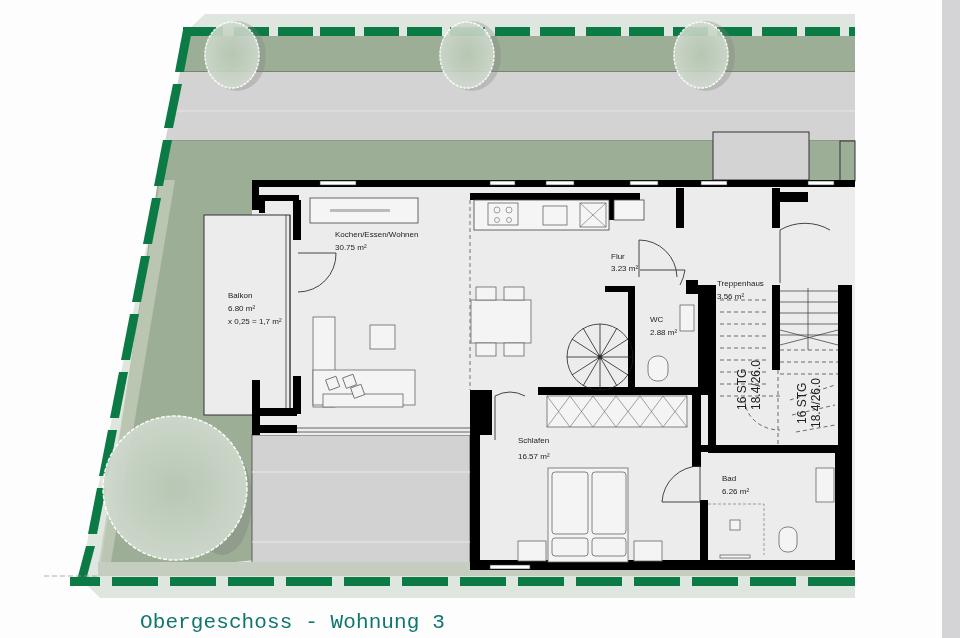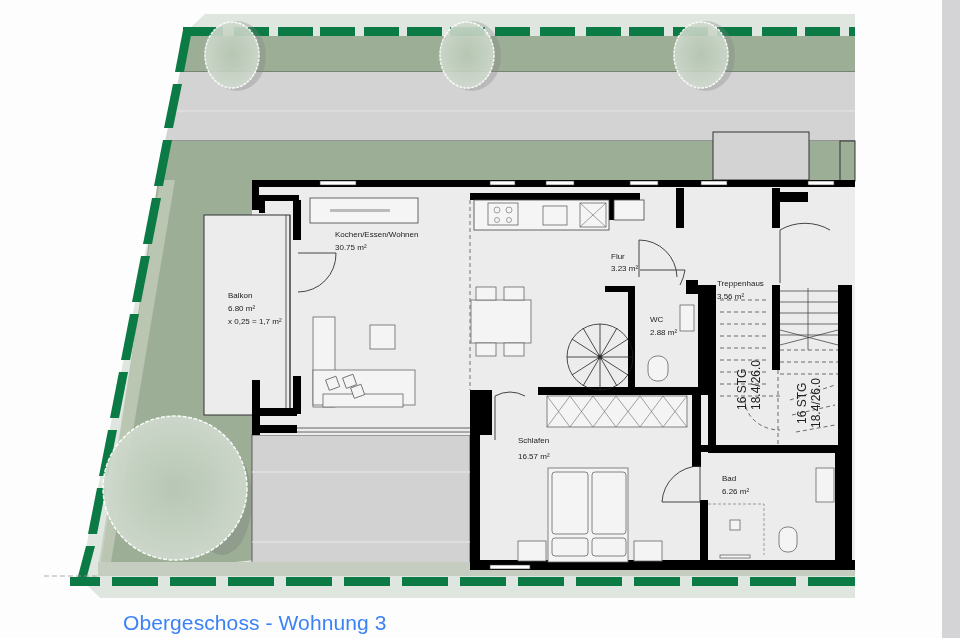--- a/index.html
+++ b/index.html
@@ -1,19 +1,19 @@
 <!DOCTYPE html>
 <html><head>
 <meta charset="utf-8">
 <style>
   html, body { margin: 0; padding: 0; }
   body { width: 960px; height: 638px; background: #fdfdfd; position: relative; overflow: hidden; font-family: "Liberation Sans", sans-serif; }
   #plan { position: absolute; left: 0; top: 0; width: 960px; height: 638px; }
   .scrollbar { position: absolute; left: 942px; top: 0; width: 18px; height: 638px; background: #d4d4d6; }
-  .caption { position: absolute; left: 123px; top: 611px; font-size: 21px; color: #3b82f6; font-family: Liberation Sans, sans-serif; letter-spacing: 0.1px; }
+  .caption { position: absolute; left: 140px; top: 611px; font-size: 21px; color: #0f766e; font-family: Liberation Mono, monospace; letter-spacing: 0.1px; }
   .rl { font-family: "Liberation Sans", sans-serif; font-size: 8px; fill: #222; }
   .stair-t { font-family: "Liberation Sans", sans-serif; font-size: 12px; fill: #222; }
 </style>
 </head>
 <body>
 
 <svg id="plan" viewBox="0 0 960 638" xmlns="http://www.w3.org/2000/svg">
   <defs>
     <radialGradient id="treeG" cx="50%" cy="50%" r="50%">
       <stop offset="0%" stop-color="#b9c9b6"></stop>

